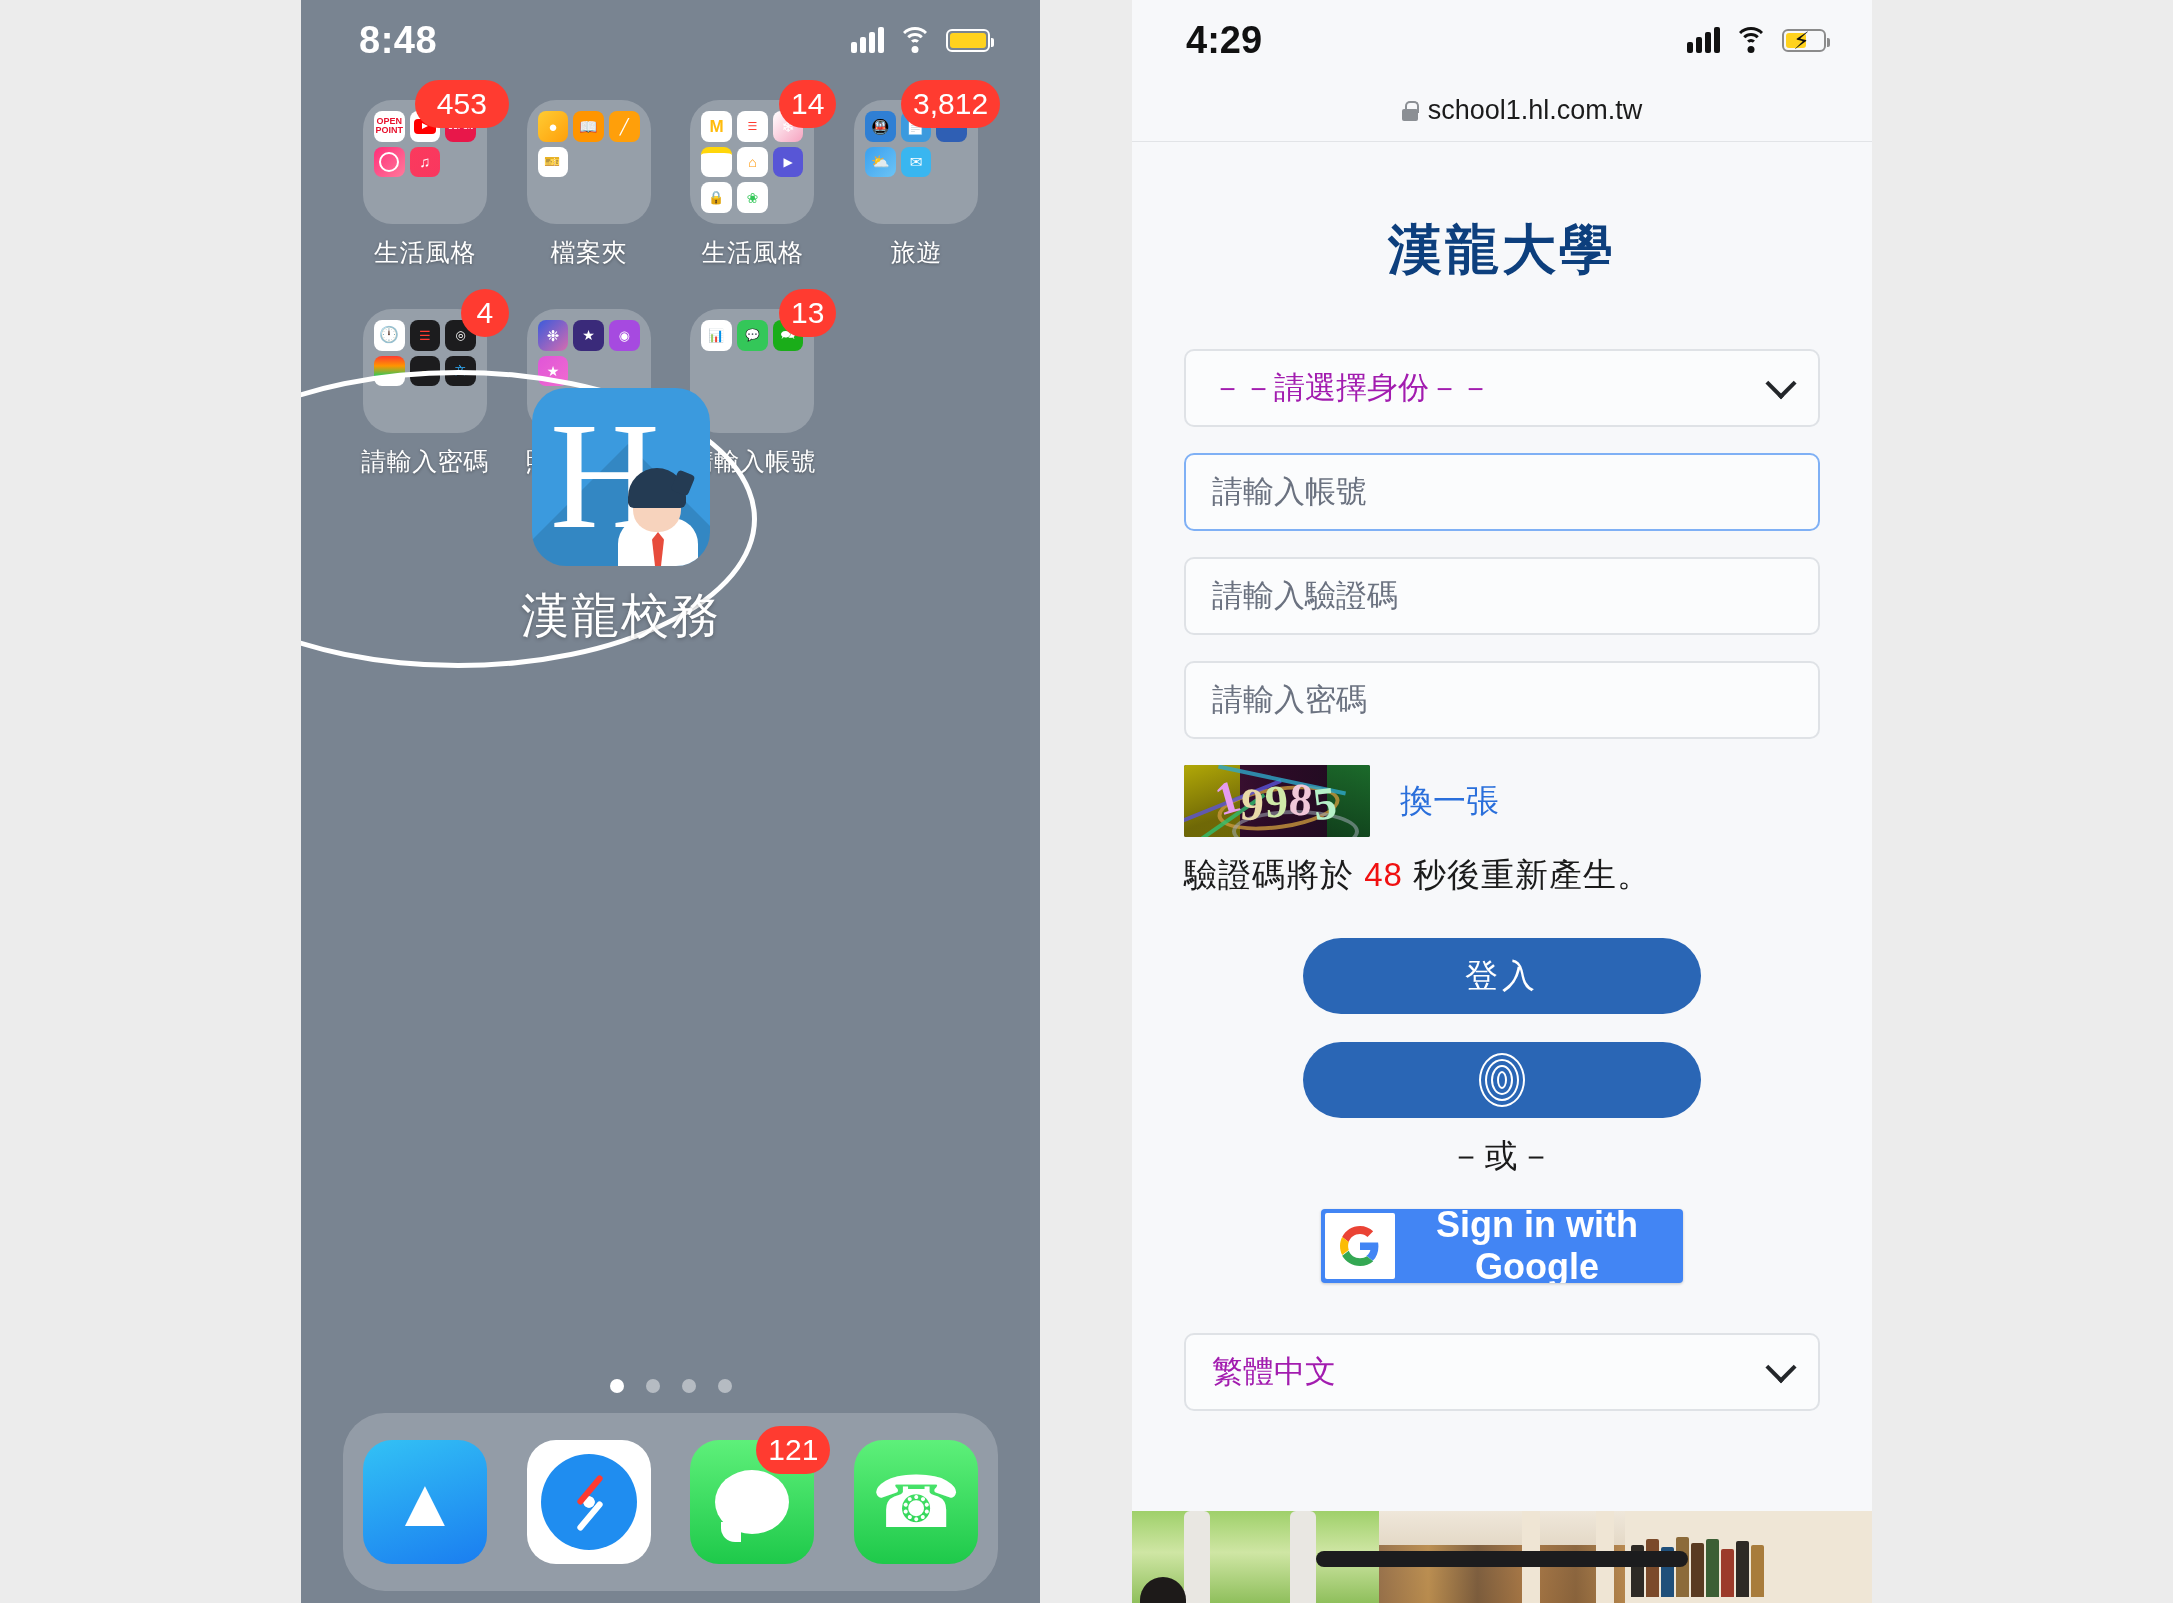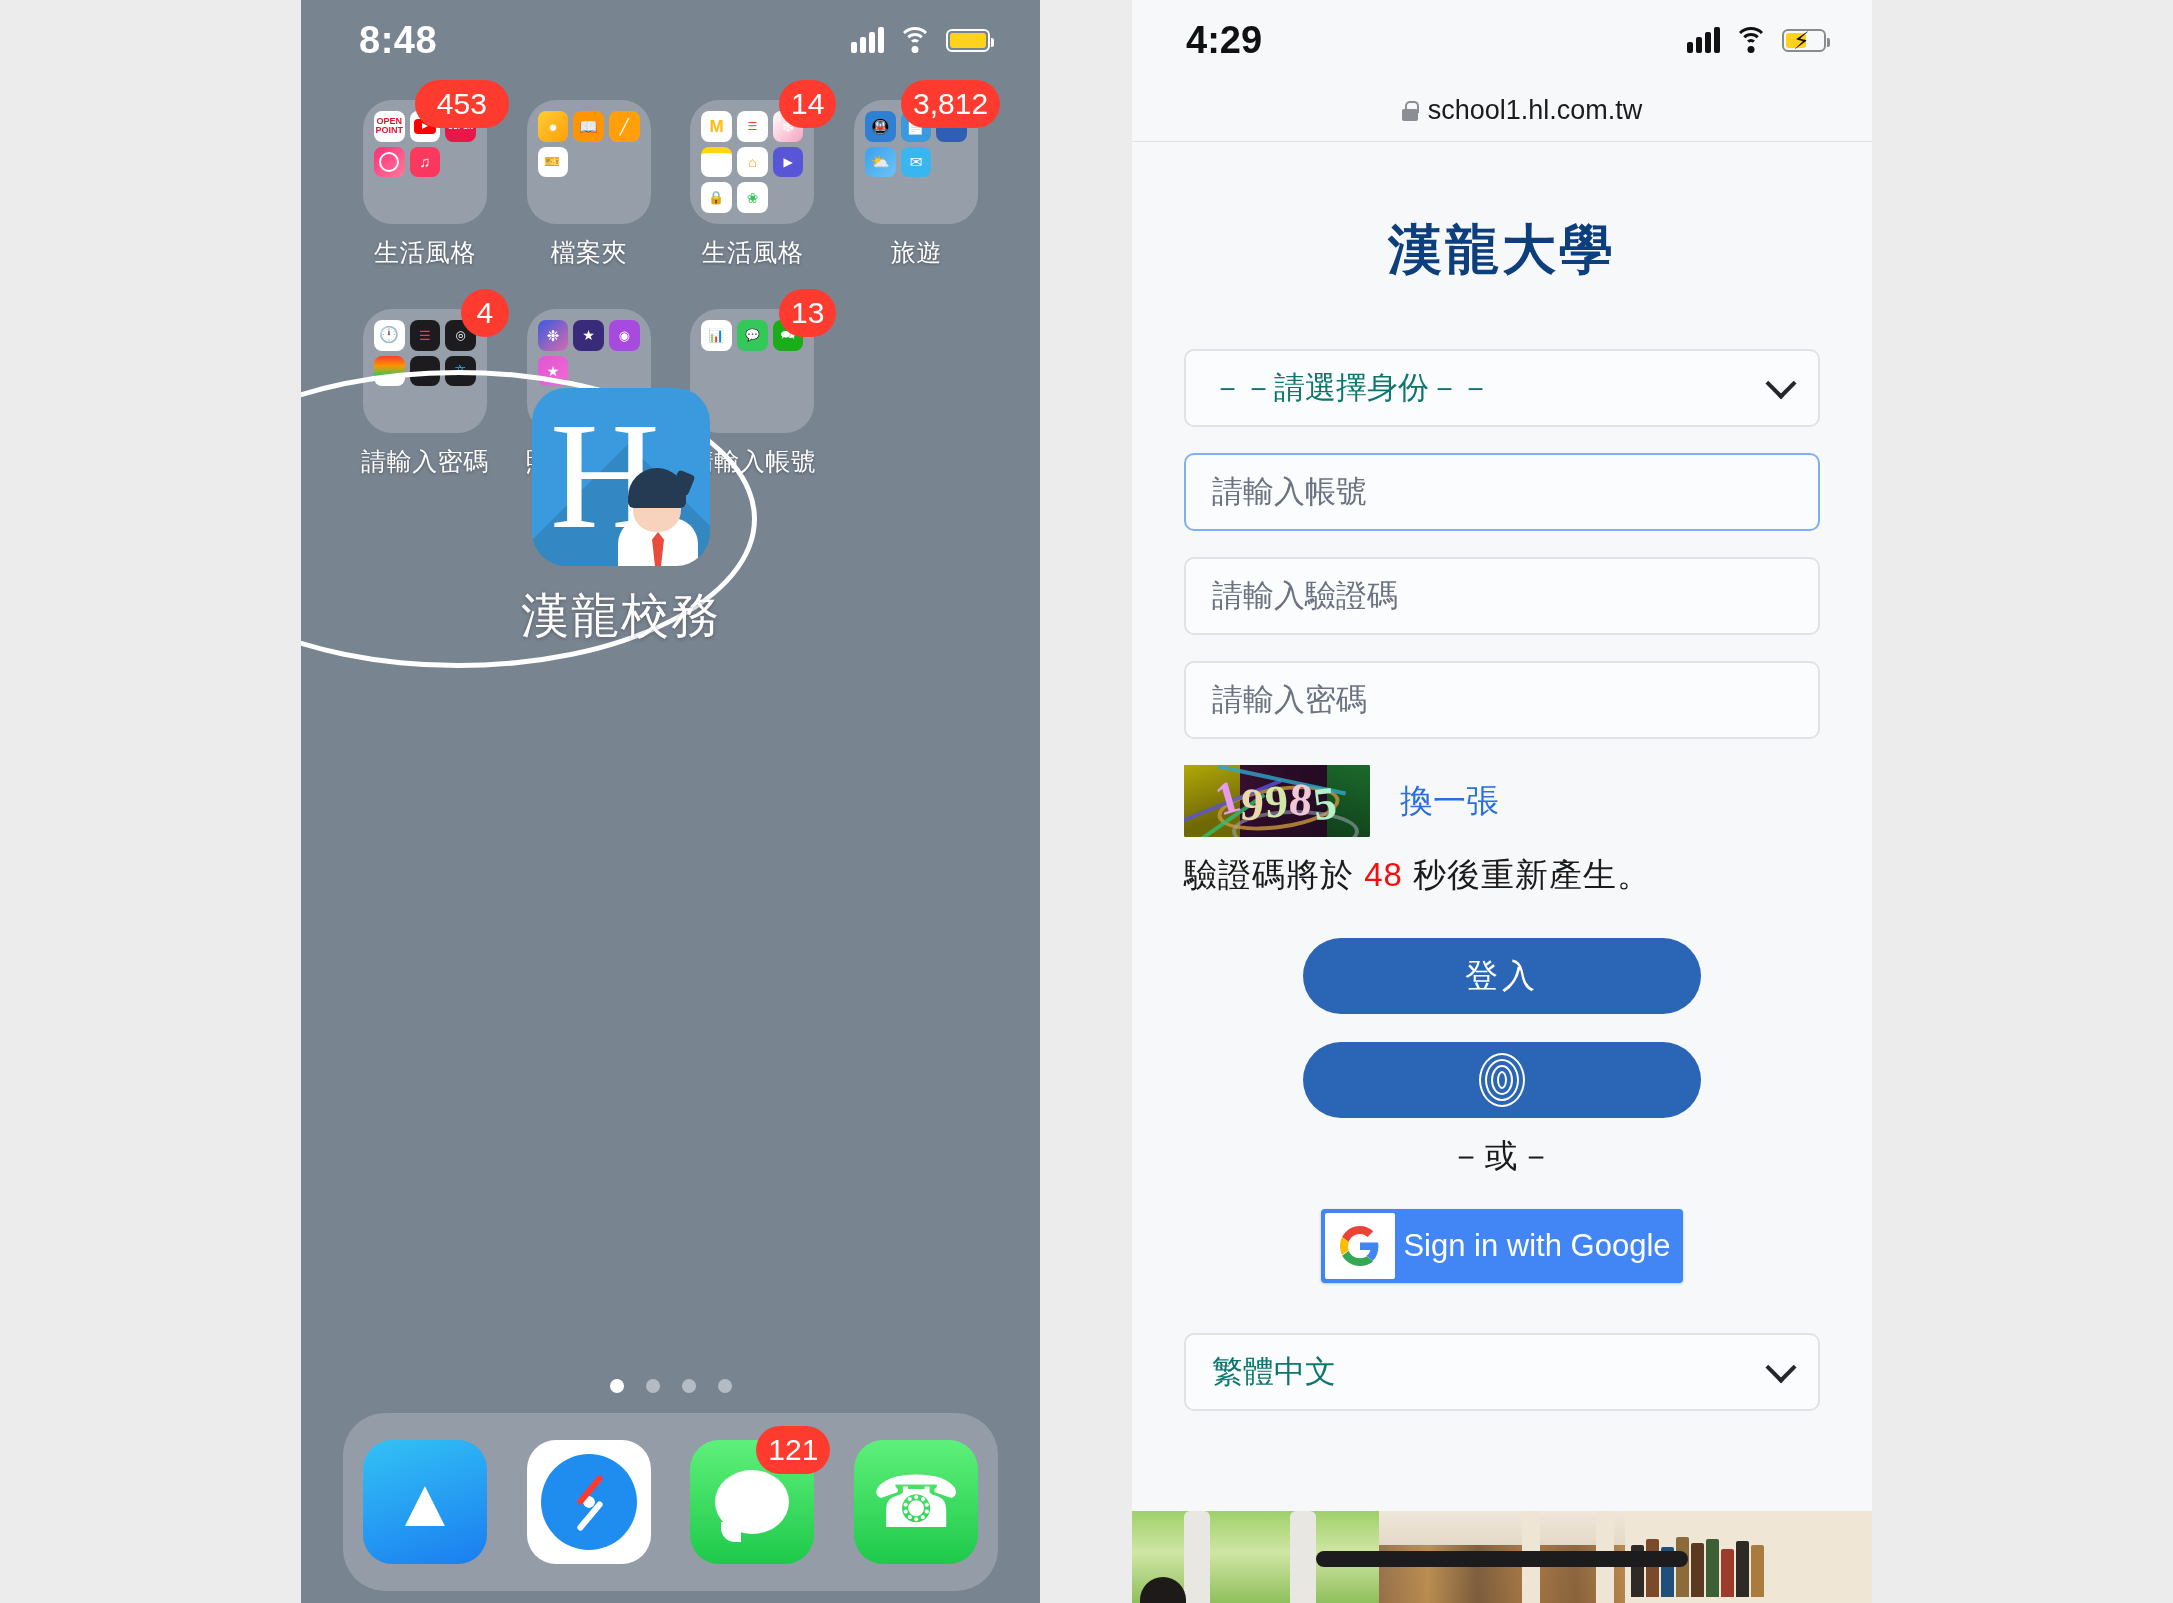--- a/index.html
+++ b/index.html
@@ -142,21 +142,21 @@
 
   .page { padding: 0 52px; background:#f7f8fa; height: calc(100% - 80px - 62px); position:relative; }
   .uni-title { text-align:center; color:#0d3f7d; font-size: 54px; font-weight: 700; letter-spacing: 3px; padding: 72px 0 62px; }
 
   .field {
     height: 78px; border: 2px solid #dfe2e6; border-radius: 10px; background:#fbfcfd;
     display:flex; align-items:center; padding: 0 26px; margin-bottom: 26px; position: relative;
   }
   .field.focused { border-color: #7fb0f5; }
   .field .txt { font-size: 31px; color: #6b7280; }
-  .field .val { font-size: 31px; color: #0f766e; }
+  .field .val { font-size: 31px; color: #a21caf; }
   .chev { position:absolute; right: 26px; top: 50%; width: 22px; height: 22px; border-right: 4px solid #23262a; border-bottom: 4px solid #23262a; transform: translateY(-70%) rotate(45deg); }
 
   .captcha-row { display:flex; align-items:center; gap: 30px; margin-top: 12px; }
   .captcha-img {
     width: 186px; height: 72px; border-radius: 2px; position: relative; overflow: hidden;
     background: radial-gradient(circle at 20% 30%, #3d1133 0%, #2b0b26 40%, #1a0d1e 100%);
   }
   .captcha-img .bgl { position:absolute; inset:0; }
   .captcha-img .bgl::before { content:""; position:absolute; left:-10%; top:-10%; width:40%; height:120%; background: linear-gradient(160deg, #d8d400, #7a7800 70%); opacity:.85; }
   .captcha-img .bgl::after { content:""; position:absolute; right:-5%; top:-10%; width:28%; height:130%; background: linear-gradient(200deg, #1d7a2e, #0d3d18); opacity:.9; }
@@ -194,21 +194,21 @@
   .fp span.r3{width:22px;height:30px;top:12px;}
   .fp span.r4{width:10px;height:18px;top:18px;}
 
   .or-line { text-align:center; font-size: 33px; color:#1b1b1b; margin-top: 16px; letter-spacing: 2px; }
 
   .google-btn {
     margin: 30px auto 0; width: 362px; height: 74px; display:flex; align-items:center;
     background: #4285f4; border-radius: 4px; overflow:hidden; box-shadow: 0 1px 3px rgba(0,0,0,.2);
   }
   .g-box { width: 70px; height: 66px; margin: 4px; background:#fff; display:flex; align-items:center; justify-content:center; border-radius:2px; }
-  .g-text { flex:1; text-align:center; color:#fff; font-size: 31px; font-weight: 400; padding-right: 8px; }
+  .g-text { flex:1; text-align:center; color:#fff; font-size: 36px; font-weight: 700; padding-right: 8px; }
 
   .lang-select { margin-top: 50px; }
 
   .carousel {
     position:absolute; left: 0; bottom: 0; width: 100%; height: 92px;
     display:flex;
   }
   .c-seg { flex: 1; position: relative; overflow:hidden; }
   .c-trees { background: linear-gradient(180deg,#9fd06a 0%, #cfe6a4 45%, #8fbf5c 100%); }
   .c-trees .trunk { position:absolute; bottom:0; width: 26px; background: #e9e7e2; border-radius: 6px 6px 0 0; }

